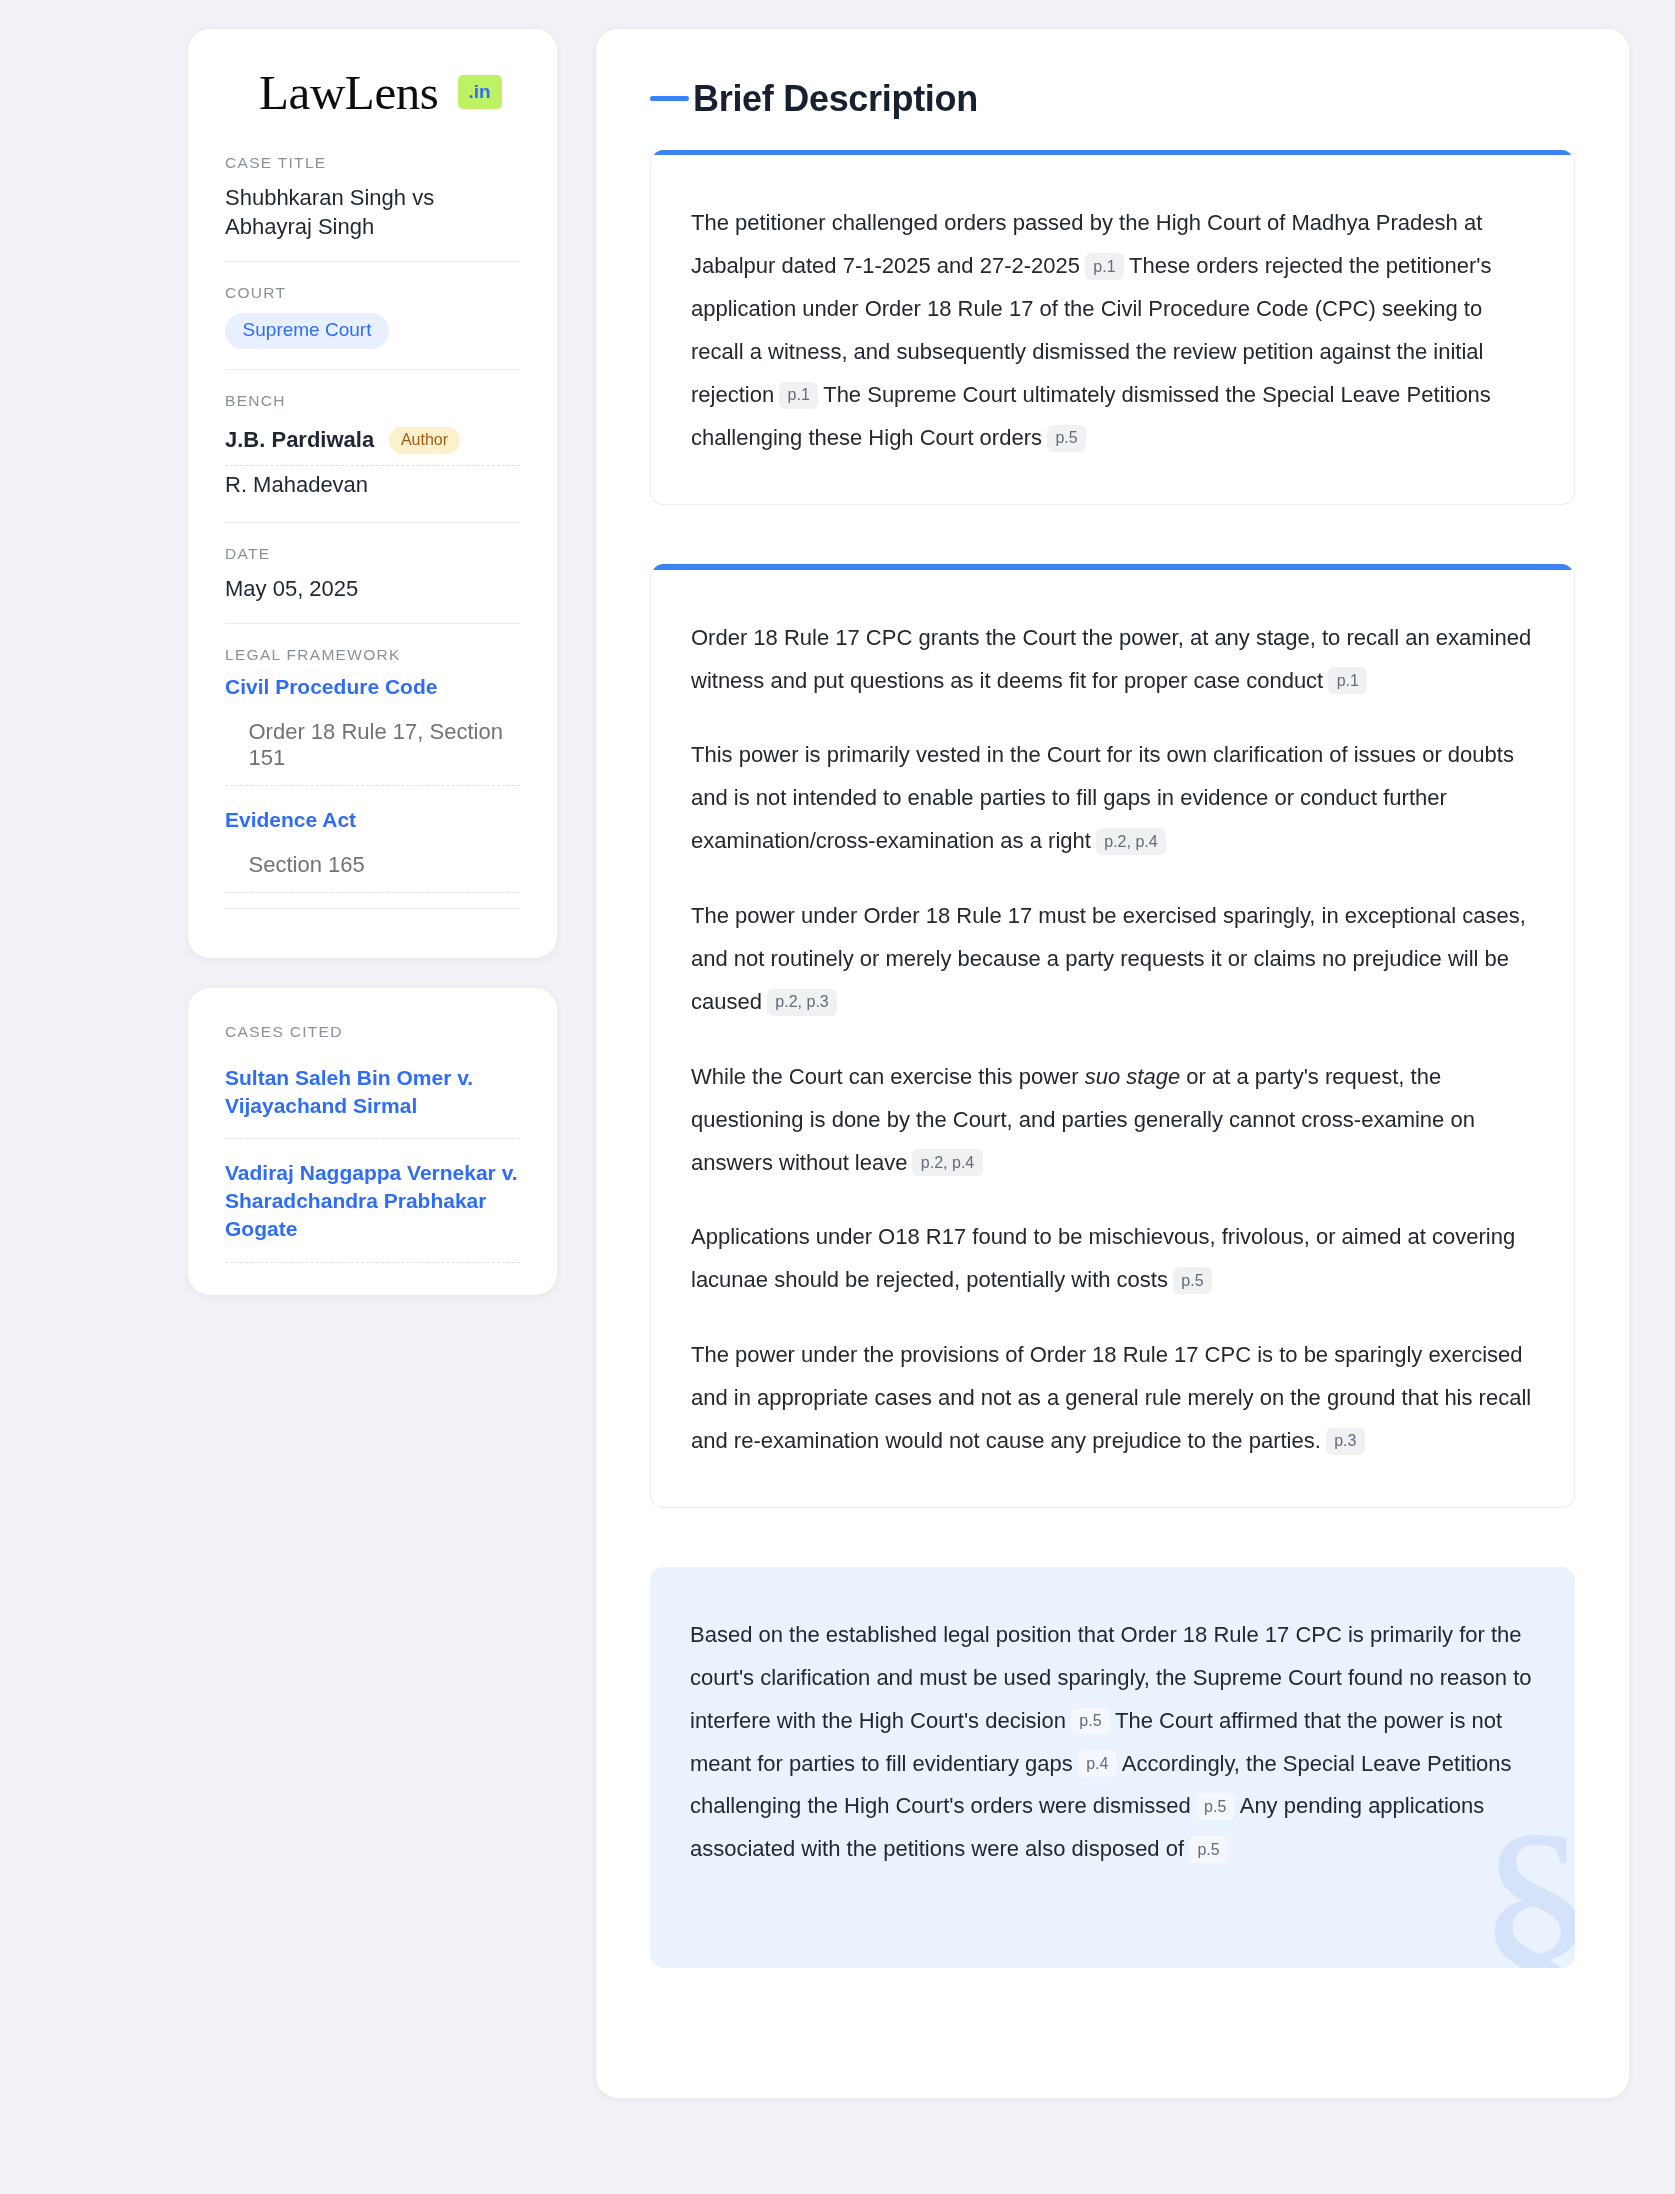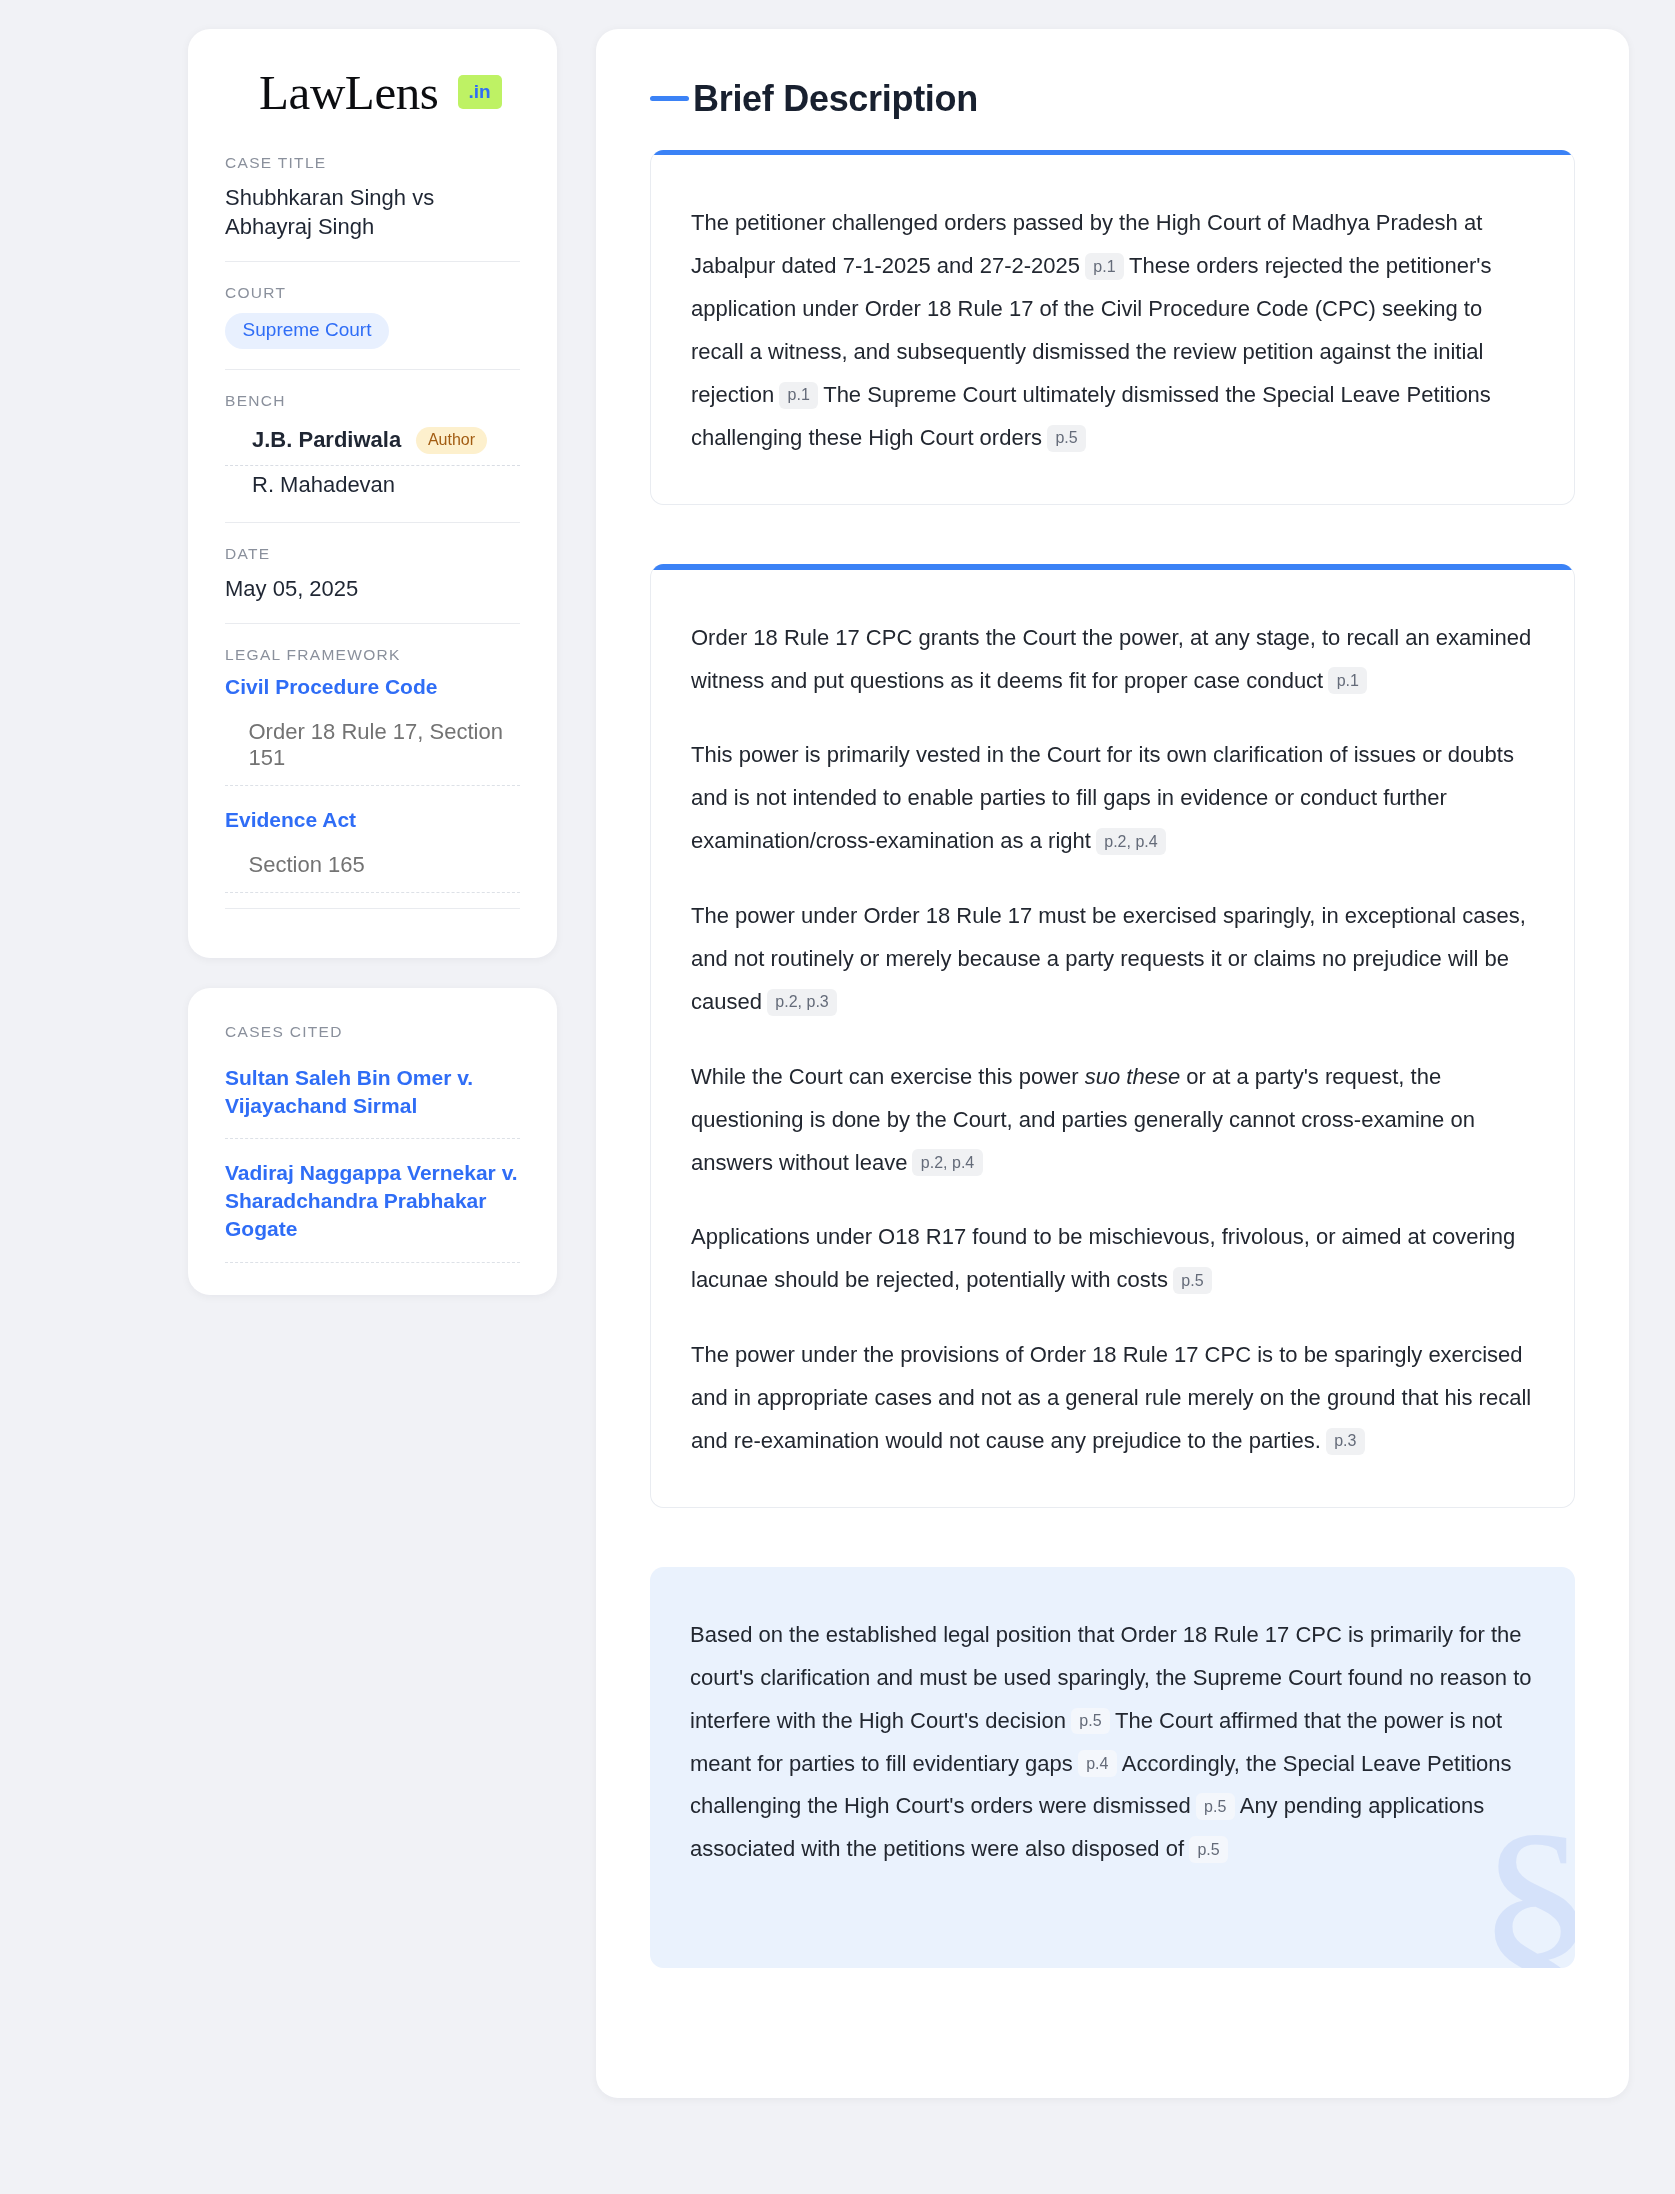--- a/index.html
+++ b/index.html
@@ -88,21 +88,21 @@
   }
 
   .judge-row {
     display: flex;
     align-items: center;
     gap: 15px;
     padding: 5.9px 0 11.7px 0;
     border-bottom: 1.7px dashed #d9dde4;
   }
   .judge-row.last { border-bottom: none; padding-bottom: 3.4px; }
-  .judge-name { font-size: 22px; color: #1f2633; margin-left: 27px; }
+  .judge-name { font-size: 22px; color: #1f2633; }
   .judge-name.authored { font-weight: bold; }
   .author-badge {
     background: #fdf0cd;
     color: #a25c12;
     font-size: 16px;
     padding: 4.2px 11.7px 5px 11.7px;
     border-radius: 837px;
     line-height: 1.1;
   }
 
@@ -314,21 +314,21 @@
       </div>
     </section>
 
     <section class="section">
       <div class="content-card">
         <div class="accent"></div>
         <div class="content-body" id="keypoints-body">
             <p class="para">Order 18 Rule 17 CPC grants the Court the power, at any stage, to recall an examined witness and put questions as it deems fit for proper case conduct<span class="cite">p.1</span></p>
             <p class="para">This power is primarily vested in the Court for its own clarification of issues or doubts and is not intended to enable parties to fill gaps in evidence or conduct further examination/cross-examination as a right<span class="cite">p.2, p.4</span></p>
             <p class="para">The power under Order 18 Rule 17 must be exercised sparingly, in exceptional cases, and not routinely or merely because a party requests it or claims no prejudice will be caused<span class="cite">p.2, p.3</span></p>
-            <p class="para">While the Court can exercise this power <em>suo these</em> or at a party's request, the questioning is done by the Court, and parties generally cannot cross-examine on answers without leave<span class="cite">p.2, p.4</span></p>
+            <p class="para">While the Court can exercise this power <em>suo stage</em> or at a party's request, the questioning is done by the Court, and parties generally cannot cross-examine on answers without leave<span class="cite">p.2, p.4</span></p>
             <p class="para">Applications under O18 R17 found to be mischievous, frivolous, or aimed at covering lacunae should be rejected, potentially with costs<span class="cite">p.5</span></p>
             <p class="para">The power under the provisions of Order 18 Rule 17 CPC is to be sparingly exercised and in appropriate cases and not as a general rule merely on the ground that his recall and re-examination would not cause any prejudice to the parties.<span class="cite">p.3</span></p>
           </div>
       </div>
     </section>
 
     <section class="section">
       <div class="decision-card">
         <div id="decision-body">
             <p class="para">Based on the established legal position that Order 18 Rule 17 CPC is primarily for the court's clarification and must be used sparingly, the Supreme Court found no reason to interfere with the High Court's decision<span class="cite">p.5</span>The Court affirmed that the power is not meant for parties to fill evidentiary gaps<span class="cite">p.4</span>Accordingly, the Special Leave Petitions challenging the High Court's orders were dismissed<span class="cite">p.5</span>Any pending applications associated with the petitions were also disposed of<span class="cite">p.5</span></p>

